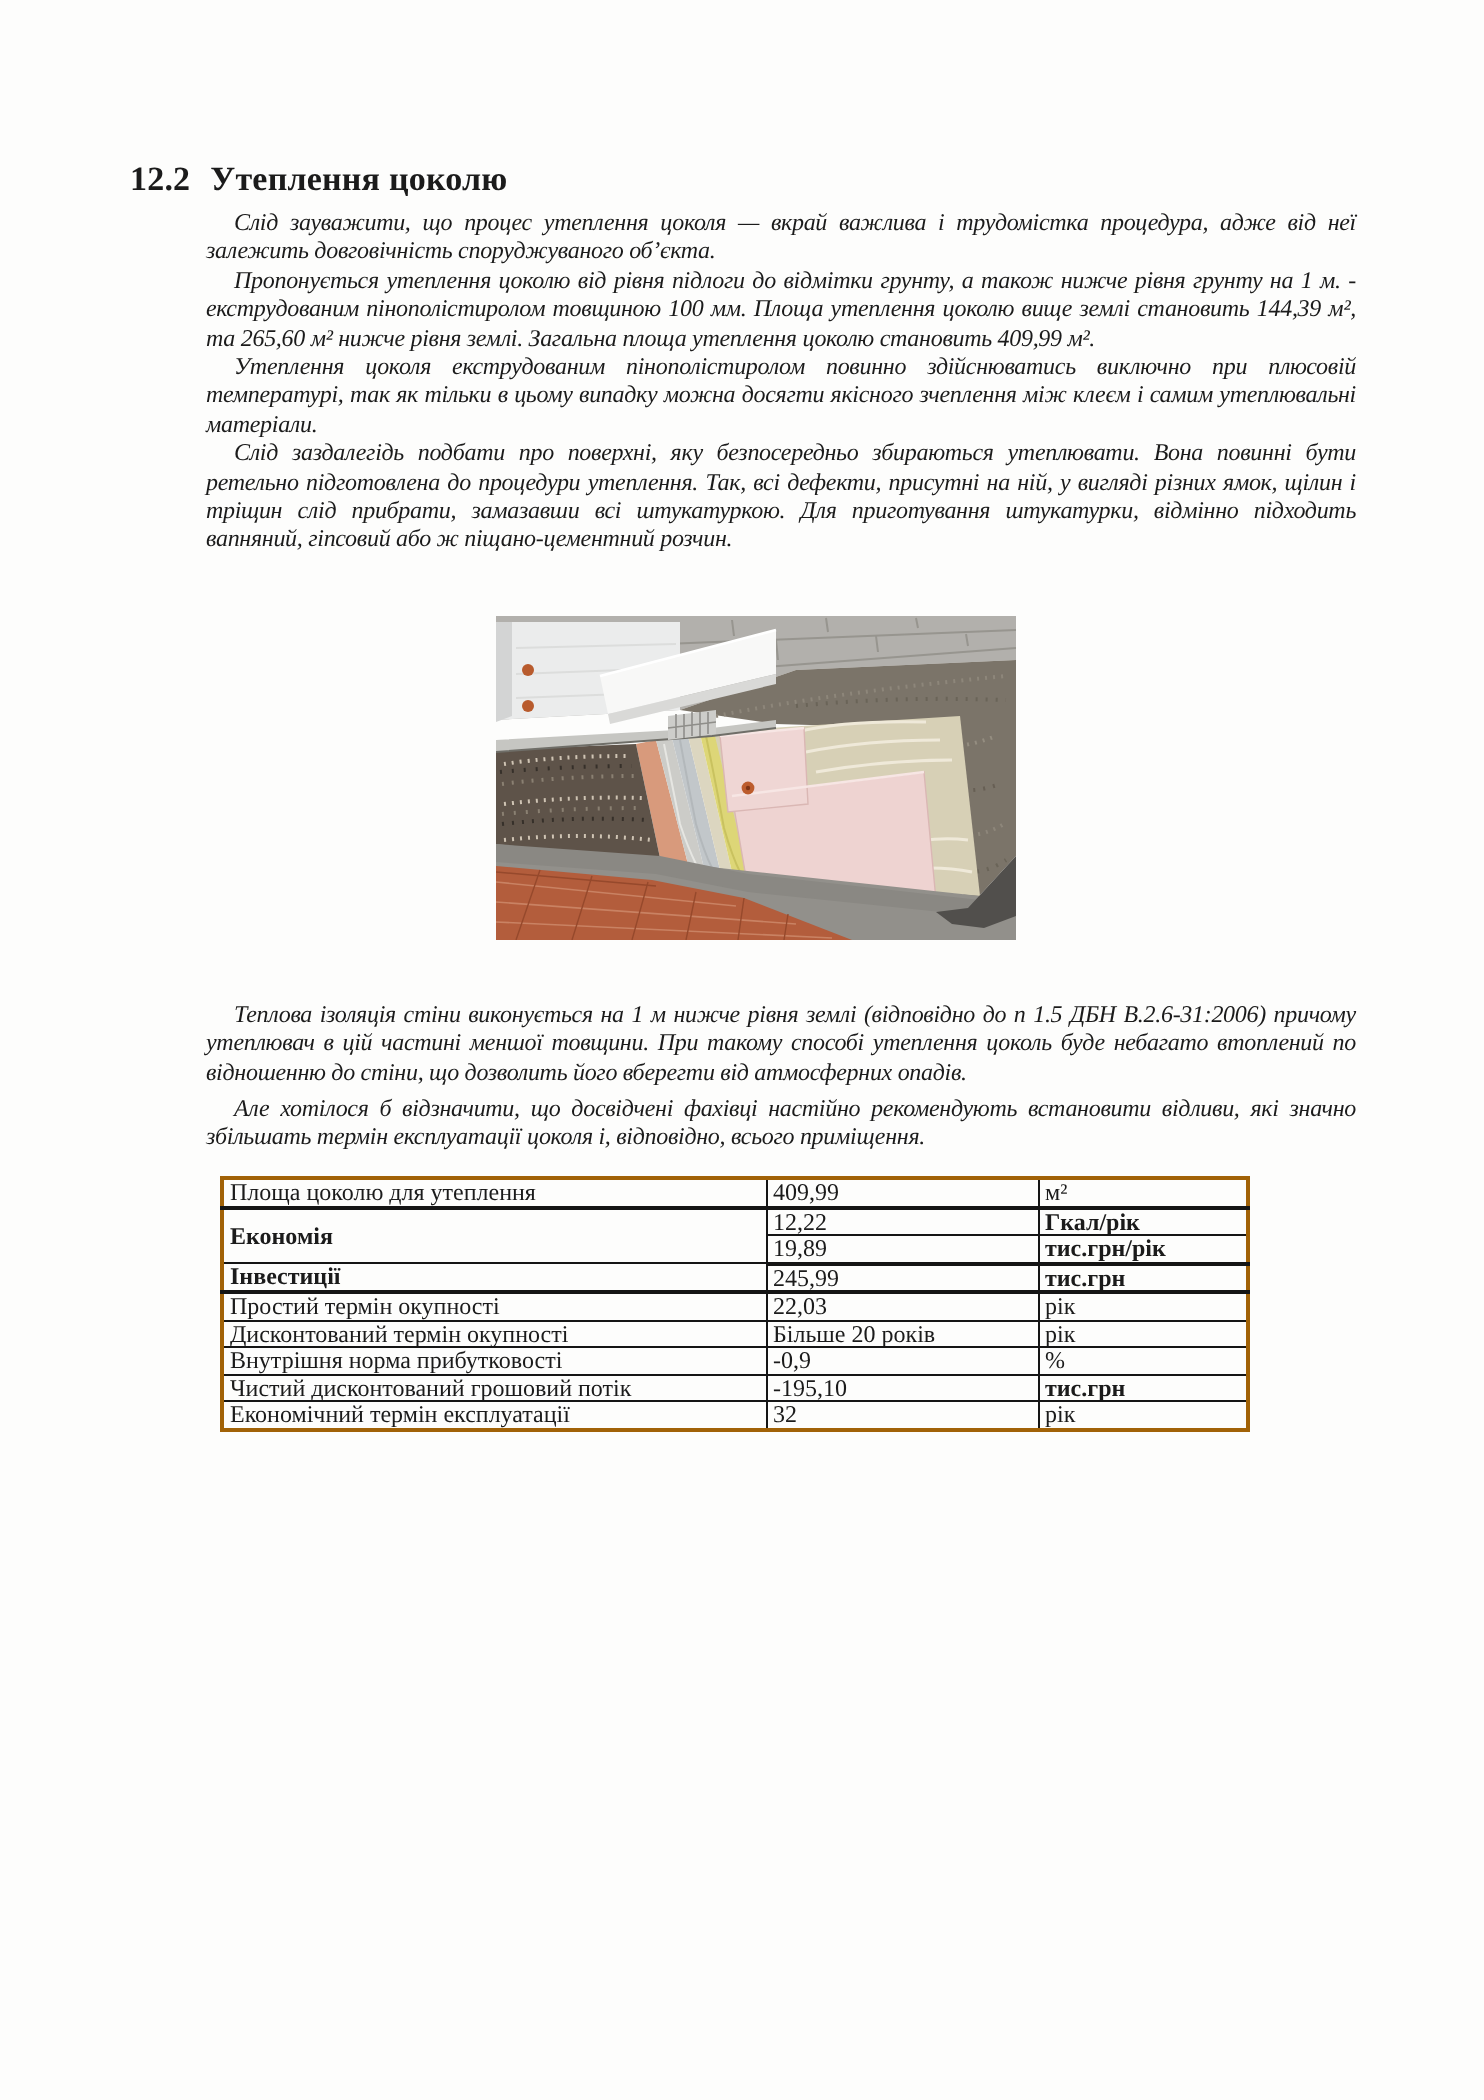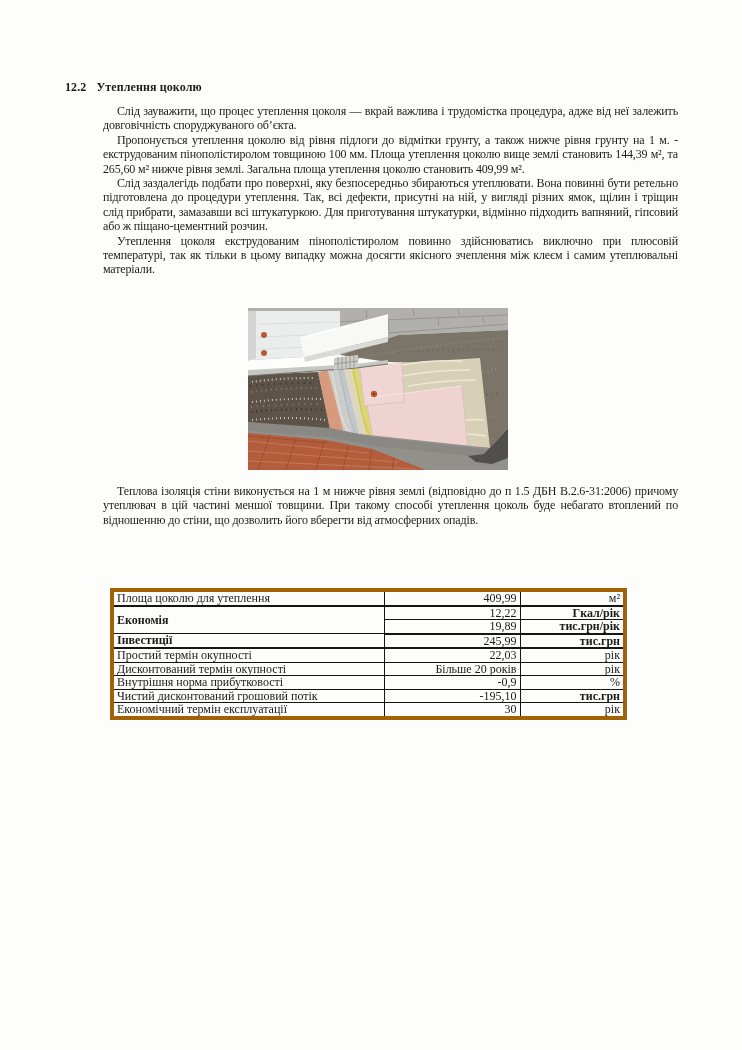--- a/index.html
+++ b/index.html
@@ -8,73 +8,73 @@
     background:#fdfdfc;
     font-family:"Liberation Serif","DejaVu Serif",serif;
     color:#1b1b1b;
     position:relative;
     overflow:hidden;
   }
   .page { position:absolute; left:0; top:0; width:742px; height:1050px; }
 
   .heading {
     position:absolute; left:65px; top:80px;
-    font-size:12px; font-weight:bold; letter-spacing:0.1px;
+    font-size:17px; font-weight:bold; letter-spacing:0.1px;
     white-space:nowrap;
   }
   .heading .num { margin-right:10px; }
 
   .textblock {
     position:absolute; left:103px; width:575px;
     font-size:12px; line-height:14.4px;
     text-align:justify; letter-spacing:-0.15px;
   }
-  .textblock p { margin:0; text-indent:14px; }
+  .textblock p { margin:0; text-indent:14px;font-style:italic; }
   .tb1 { top:104px; }
-  .tb2 { top:484px; }
+  .tb2 { top:500px; }
   .tb3 { top:547px; }
 
   .figure {
     position:absolute; left:248px; top:308px;
     width:260px; height:162px; display:block;
   }
 
   table.econ {
     position:absolute; left:110px; top:588px;
     width:513px; table-layout:fixed;
     border-collapse:collapse;
-    border:4px solid #a16207;
+    border:2px solid #a16207;
     font-size:12px;
   }
   table.econ td {
     border:1px solid #151515;
     height:12px; line-height:12.5px;
     padding:0 3px;
     overflow:hidden; white-space:nowrap;
   }
   td.lab { text-align:left; padding-left:5px; }
-  td.val, td.unit { text-align:right;margin-top:12px; }
+  td.val, td.unit { text-align:left;margin-top:12px; }
   .b { font-weight:bold; }
   tr.thick-b td { border-bottom-width:2px; }
   td.rspan { border-bottom-width:2px; }
 </style>
 </head>
 <body>
 
 <div class="page">
 
   <h1 class="heading" style="margin:0;">
     <span class="num">12.2</span><span>Утеплення цоколю</span>
   </h1>
 
   <div class="textblock tb1">
     <p>Слід зауважити, що процес утеплення цоколя — вкрай важлива і трудомістка процедура, адже від неї залежить довговічність споруджуваного об’єкта.</p>
     <p>Пропонується утеплення цоколю від рівня підлоги до відмітки грунту, а також нижче рівня грунту на 1 м. - екструдованим пінополістиролом товщиною 100 мм. Площа утеплення цоколю вище землі становить 144,39 м², та 265,60 м² нижче рівня землі. Загальна площа утеплення цоколю становить 409,99 м².</p>
+    <p>Утеплення цоколя екструдованим пінополістиролом повинно здійснюватись виключно при плюсовій температурі, так як тільки в цьому випадку можна досягти якісного зчеплення між клеєм і самим утеплювальні матеріали.</p>
     <p>Слід заздалегідь подбати про поверхні, яку безпосередньо збираються утеплювати. Вона повинні бути ретельно підготовлена до процедури утеплення. Так, всі дефекти, присутні на ній, у вигляді різних ямок, щілин і тріщин слід прибрати, замазавши всі штукатуркою. Для приготування штукатурки, відмінно підходить вапняний, гіпсовий або ж піщано-цементний розчин.</p>
-    <p>Утеплення цоколя екструдованим пінополістиролом повинно здійснюватись виключно при плюсовій температурі, так як тільки в цьому випадку можна досягти якісного зчеплення між клеєм і самим утеплювальні матеріали.</p>
   </div>
 
   <svg class="figure" viewBox="0 0 260 162" xmlns="http://www.w3.org/2000/svg">
 
     <g>
       <polygon points="0,0 260,0 260,22 150,27 92,47 0,52" fill="#b2b0ac"></polygon>
       <path d="M60,15 L260,7" stroke="#97958f" stroke-width="1" fill="none"></path>
       <path d="M75,30 L260,16" stroke="#97958f" stroke-width="1" fill="none"></path>
       <path d="M118,2 L119,10 M165,1 L166,8 M210,1 L211,6 M140,12 L141,22 M190,10 L191,18 M235,9 L236,15" stroke="#97958f" stroke-width="1" fill="none"></path>
     </g>
@@ -157,20 +157,23 @@
       <path d="M0,133 L120,145 M0,143 L150,154 M0,153 L168,161" stroke="#c98263" stroke-width="0.8" fill="none"></path>
       <path d="M22,127 L10,162 M48,130 L38,162 M76,133 L68,162 M100,138 L95,162 M124,141 L121,162 M146,149 L144,162" stroke="#96492c" stroke-width="0.7" fill="none"></path>
       <path d="M0,128 L80,135" stroke="#96492c" stroke-width="0.7" fill="none"></path>
     </g>
   </svg>
 
   <div class="textblock tb2">
     <p>Теплова ізоляція стіни виконується на 1 м нижче рівня землі (відповідно до п 1.5 ДБН В.2.6-31:2006) причому утеплювач в цій частині меншої товщини. При такому способі утеплення цоколь буде небагато втоплений по відношенню до стіни, що дозволить його вберегти від атмосферних опадів.</p>
   </div>
 
+  <div class="textblock tb3">
+    <p>Але хотілося б відзначити, що досвідчені фахівці настійно рекомендують встановити відливи, які значно збільшать термін експлуатації цоколя і, відповідно, всього приміщення.</p>
+  </div>
 
   <table class="econ">
     <colgroup>
         <col style="width:272px">
         <col style="width:136px">
         <col style="width:105px">
       </colgroup>
     <tbody>
       <tr class="thick-b">
         <td class="lab">Площа цоколю для утеплення</td>
@@ -206,19 +209,19 @@
         <td class="val">-0,9</td>
         <td class="unit">%</td>
       </tr>
       <tr>
         <td class="lab">Чистий дисконтований грошовий потік</td>
         <td class="val">-195,10</td>
         <td class="unit b">тис.грн</td>
       </tr>
       <tr>
         <td class="lab">Економічний термін експлуатації</td>
-        <td class="val">30</td>
+        <td class="val">32</td>
         <td class="unit">рік</td>
       </tr>
     </tbody>
   </table>
 
 </div>
 
 </body></html>

